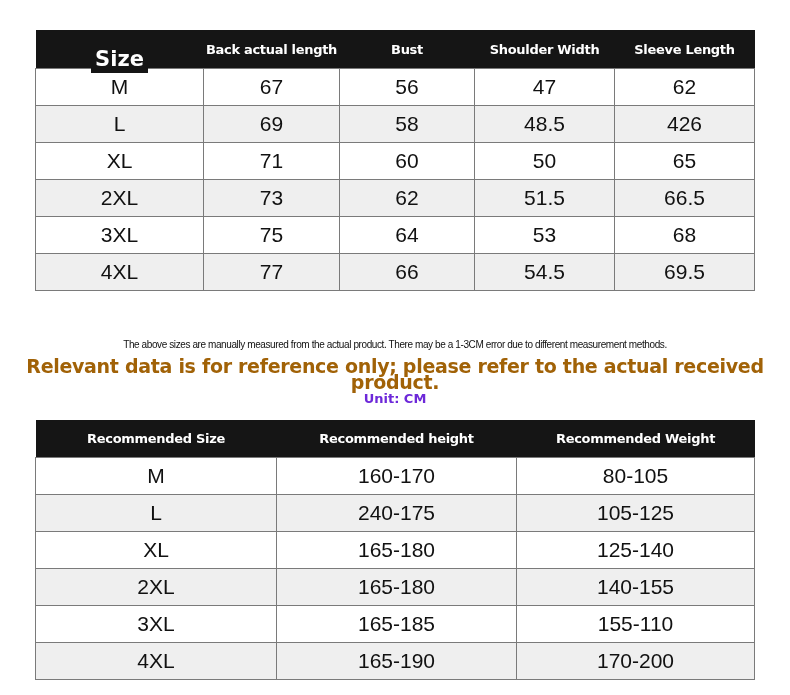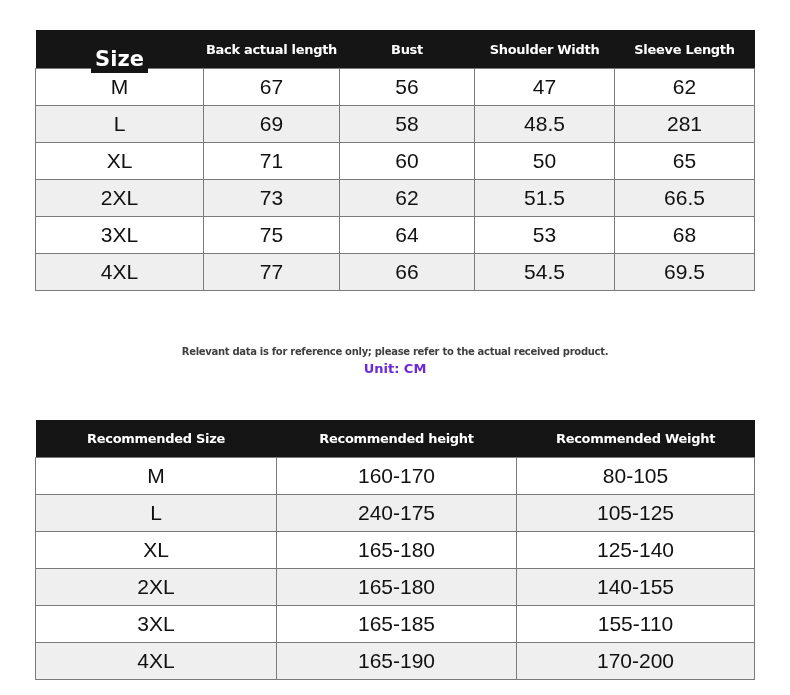--- a/index.html
+++ b/index.html
@@ -8,21 +8,21 @@
     .t1 { left: 35px; top: 30px; width: 719px; }
     .t2 { left: 35px; top: 420px; width: 719px; }
     th { background: #151515; color: #ffffff; font-family: "DejaVu Sans", sans-serif; font-weight: bold; font-size: 13px; height: 37px; padding: 0; text-align: center; letter-spacing: -0.3px; }
     th.size-head { position: relative; }
     th.size-head span { display: inline-block; font-size: 21px; background: #151515; padding: 4px 4px 2px 4px; position: relative; top: 5px; letter-spacing: 0; margin-top: 8px; }
     td { border: 1.5px solid #7a7a7a; text-align: center; font-size: 21px; padding: 0; height: 36px; color: #111; }
     tr.alt td { background: #efefef; }
     tr.plain td { background: #ffffff; }
     .notes { position: absolute; left: 0; top: 338px; width: 790px; text-align: center; }
     .note-small { font-family: "Liberation Sans", sans-serif; font-size: 10px; letter-spacing: -0.4px; color: #111; margin: 0; line-height: 14px; }
-    .note-mid { font-family: "DejaVu Sans", sans-serif; font-weight: bold; font-size: 10px; color: #404040; margin: 6px 0 0 0; line-height: 16px; letter-spacing: -0.3px; }
+    .note-mid { font-family: "DejaVu Sans", sans-serif; font-weight: bold; font-size: 19px; color: #a16207; margin: 6px 0 0 0; line-height: 16px; letter-spacing: -0.3px; }
     .note-unit { font-family: "DejaVu Sans", sans-serif; font-weight: bold; font-size: 13px; color: #6d28d9; margin: 1px 0 0 0; line-height: 16px; }
   </style>
 </head>
 <body>
 
 <table class="t1">
   <colgroup>
     <col style="width:168px">
       <col style="width:136px">
       <col style="width:135px">
@@ -44,21 +44,21 @@
       <td>67</td>
       <td>56</td>
       <td>47</td>
       <td>62</td>
     </tr>
     <tr class="alt">
       <td>L</td>
       <td>69</td>
       <td>58</td>
       <td>48.5</td>
-      <td>281</td>
+      <td>426</td>
     </tr>
     <tr class="plain">
       <td>XL</td>
       <td>71</td>
       <td>60</td>
       <td>50</td>
       <td>65</td>
     </tr>
     <tr class="alt">
       <td>2XL</td>
@@ -78,20 +78,21 @@
       <td>4XL</td>
       <td>77</td>
       <td>66</td>
       <td>54.5</td>
       <td>69.5</td>
     </tr>
   </tbody>
 </table>
 
 <div class="notes">
+  <p class="note-small">The above sizes are manually measured from the actual product. There may be a 1-3CM error due to different measurement methods.</p>
   <p class="note-mid">Relevant data is for reference only; please refer to the actual received product.</p>
   <p class="note-unit">Unit: CM</p>
 </div>
 
 <table class="t2">
   <colgroup>
     <col style="width:241px">
       <col style="width:240px">
       <col style="width:238px">
   </colgroup>

